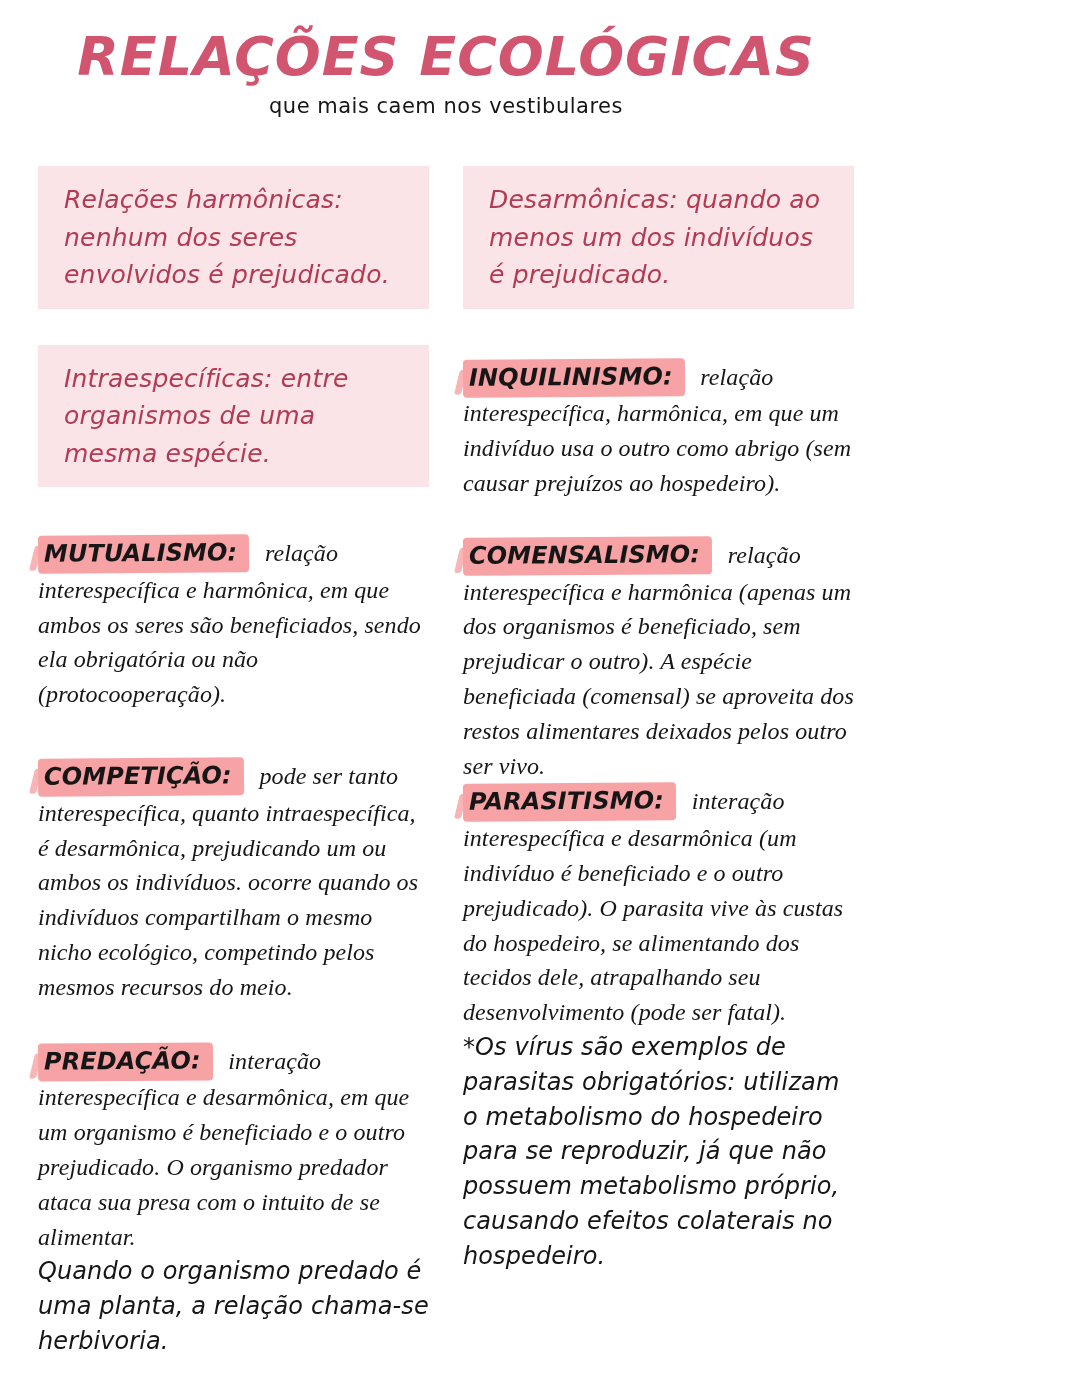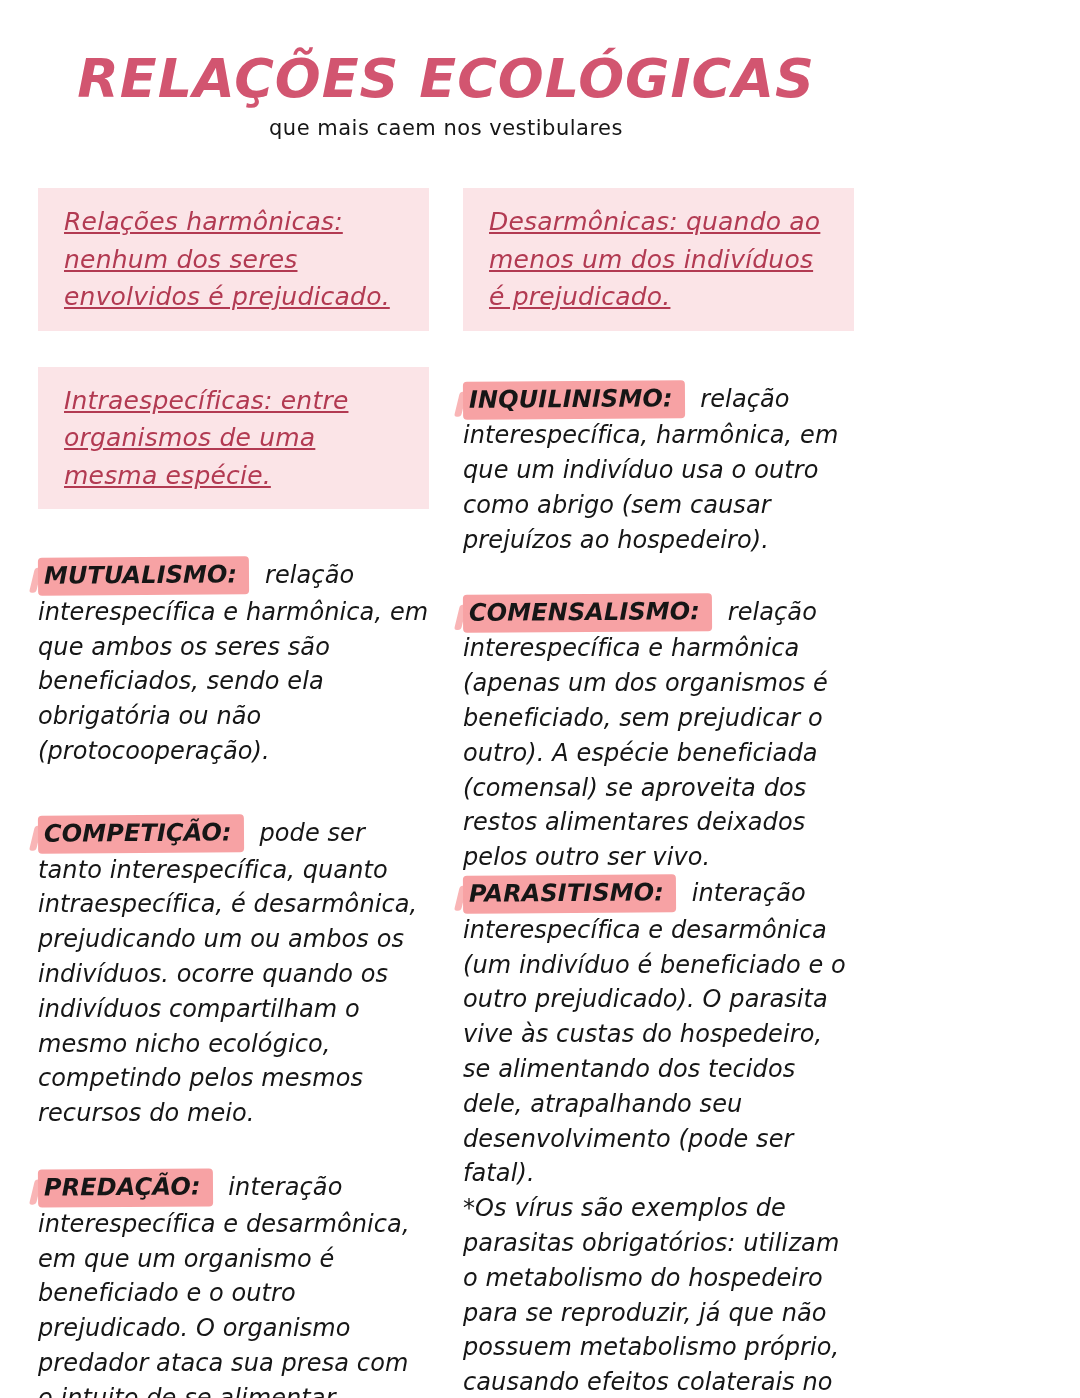--- a/index.html
+++ b/index.html
@@ -7,44 +7,44 @@
     --box-bg:#fbe4e7;
     --box-text:#b23a52;
     --hl:#f7a2a4;
     --ink:#161616;
   }
   *{margin:0;padding:0;box-sizing:border-box;}
   html,body{background:#ffffff;}
   body{width:1080px;font-family:"DejaVu Sans","Liberation Sans",sans-serif;}
   .page{
     width:892px;height:1398px;background:#ffffff;
-    padding:48px 38px 20px 38px;overflow:hidden;
+    padding:26px 38px 20px 38px;overflow:hidden;
   }
   .header{text-align:center;}
   .title{
     font-size:54px;font-weight:700;font-style:italic;
     color:var(--title-pink);letter-spacing:1px;line-height:1.15;
   }
   .subtitle{
     font-size:21px;color:var(--ink);
     margin-top:6px;letter-spacing:0.5px;
   }
   .grid{
     display:grid;grid-template-columns:1fr 1fr;column-gap:34px;
     margin-top:48px;align-items:start;
   }
   .box{
     background:var(--box-bg);color:var(--box-text);
     font-style:italic;font-size:25px;line-height:1.5;
-    padding:15px 20px 15px 26px;letter-spacing:0.2px;text-decoration:underline;
+    padding:15px 20px 15px 26px;letter-spacing:0.2px;
   }
   .box p{margin:0;}
   .box-especificas{margin-top:36px;}
   .section{font-style:italic;color:var(--ink);font-size:24px;line-height:1.45;letter-spacing:0.1px;}
-  .sec-def{display:inline;}
+  .sec-def{display:inline;font-family:Liberation Serif, serif;}
   .hl{
     position:relative;display:inline-block;background:var(--hl);
     border-radius:4px;padding:1px 12px 2px 6px;margin-right:8px;
     font-weight:700;transform:rotate(-0.4deg);white-space:nowrap;
   }
   .hl::before{
     content:"";position:absolute;left:-6px;bottom:3px;width:7px;height:65%;
     background:var(--hl);border-radius:3px;transform:skewX(-14deg);opacity:.8;
   }
   .note{margin-top:0;}

